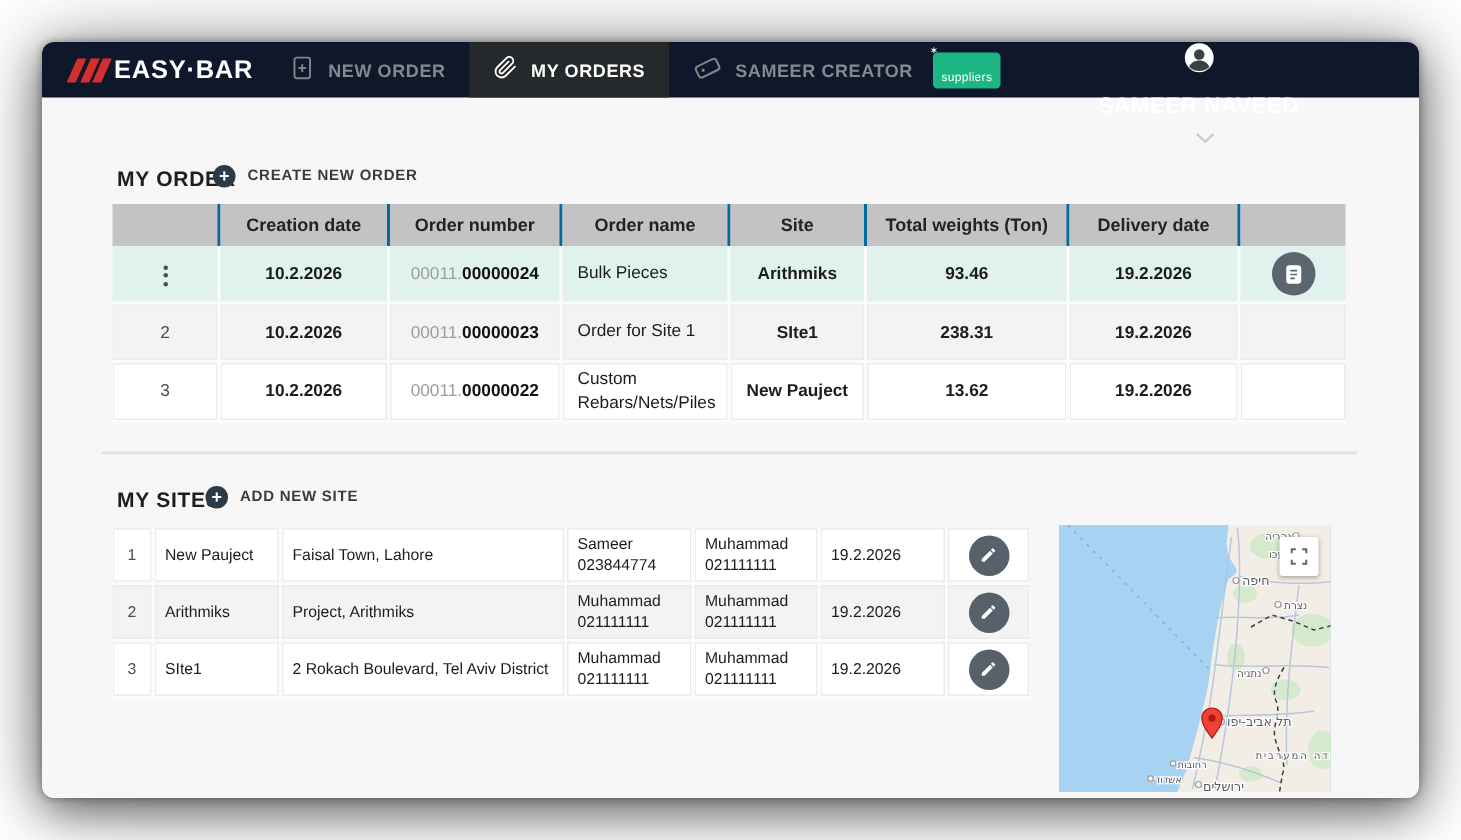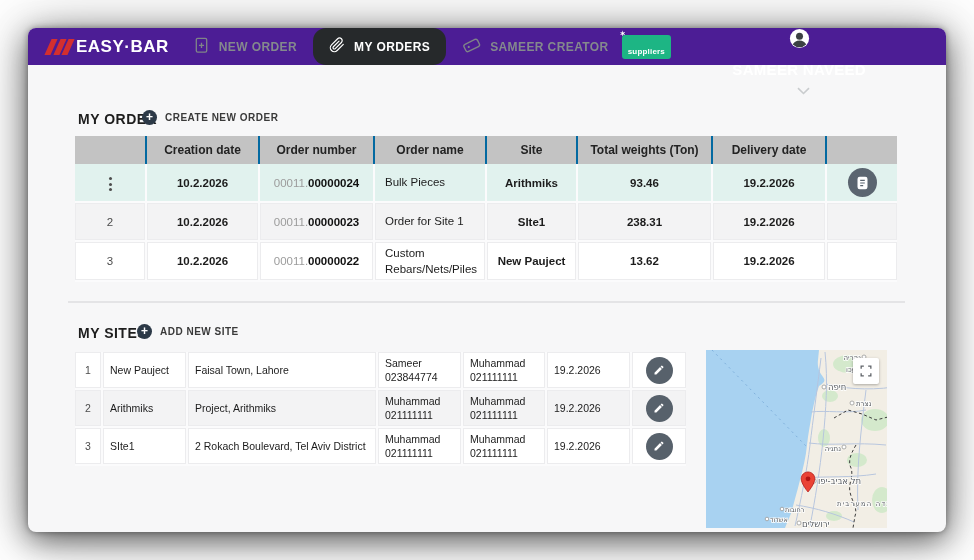--- a/index.html
+++ b/index.html
@@ -4,29 +4,29 @@
 <style>
   * { box-sizing: border-box; margin: 0; padding: 0; }
   html,body { width: 974px; height: 560px; background:#ffffff; font-family:"Liberation Sans", sans-serif; }
   body { position: relative; overflow: hidden; }
 
   .window { position:absolute; left:28px; top:28px; width:918px; height:504px;
     background:#f7f7f8; border-radius:8px; overflow:hidden;
     box-shadow:0 8px 30px rgba(0,0,0,.55), 0 2px 60px rgba(0,0,0,.30), 0 0 6px rgba(0,0,0,.35); }
 
   
-  .nav { position:absolute; top:0; left:0; right:0; height:37px; background:#4c1d95; display:flex; align-items:stretch; }
+  .nav { position:absolute; top:0; left:0; right:0; height:37px; background:#0f172a; display:flex; align-items:stretch; }
   .logo { display:flex; align-items:center; margin-left:20px; }
   .logo-stripes { display:flex; gap:2.5px; margin-right:5px; }
   .stripe { width:6px; height:16px; background:#d32f2f; transform:skewX(-24deg); }
   .logo-text { color:#fff; font-weight:bold; font-size:17px; letter-spacing:.5px; }
   .tab { display:flex; align-items:center; gap:9px; padding:0 16px; color:#84898d; font-size:12px; font-weight:bold; letter-spacing:.4px; cursor:pointer; white-space:nowrap; }
-  .tab.active { background:#26292b; color:#fff;border-radius:13px; }
+  .tab.active { background:#26292b; color:#fff; }
   #tab-new { margin-left:8px; }
-  .badge { position:relative; background:#1db584; color:#fff; font-size:8px; font-weight:bold; padding:12px 6px 3px; border-radius:3px; margin-left:4px; letter-spacing:.2px; }
+  .badge { position:relative; background:#1db584; color:#fff; font-size:8px; font-weight:normal; padding:12px 6px 3px; border-radius:3px; margin-left:4px; letter-spacing:.2px; }
   .badge .star { position:absolute; top:-5px; left:-2px; font-size:7px; color:#fff; }
   .user { margin-left:auto; margin-right:80px; display:flex; align-items:center; gap:9px; color:#fff; font-size:15px; font-weight:bold; letter-spacing:.3px; cursor:pointer;flex-direction:column; }
   .user .chev { margin-left:8px; display:flex; }
 
   
   .section-title { position:absolute; font-size:14px; font-weight:bold; color:#1d1d1d; letter-spacing:.5px; }
   #orders-title { left:50px; top:83px; }
   #sites-title  { left:50px; top:297px; }
   .add-btn { position:absolute; display:flex; align-items:center; gap:8px; cursor:pointer; }
   #orders-add { left:114px; top:82px; }

